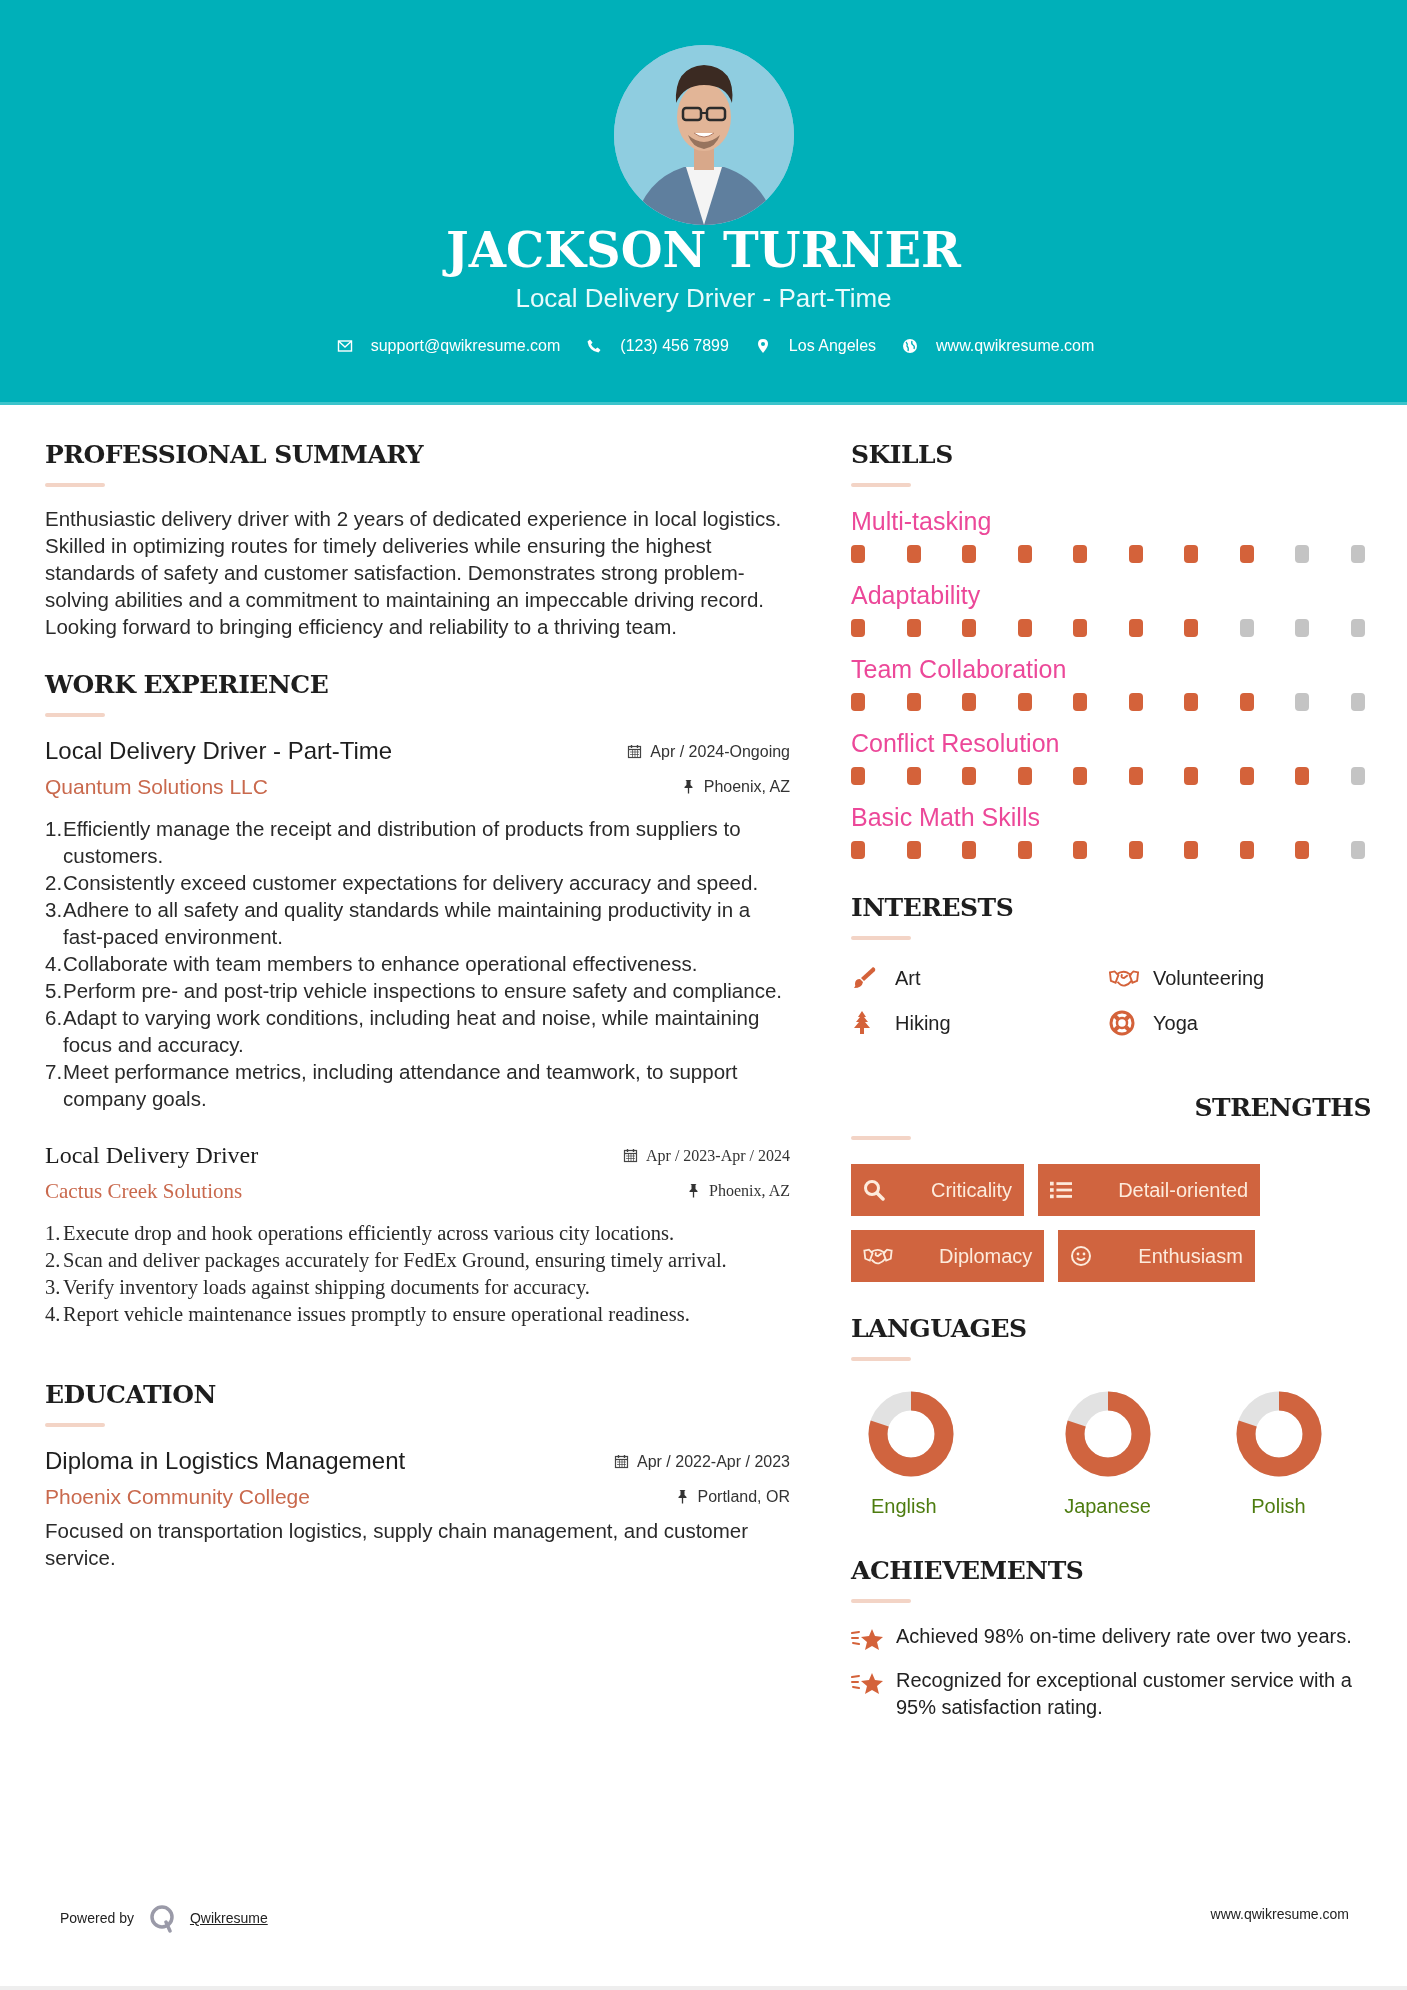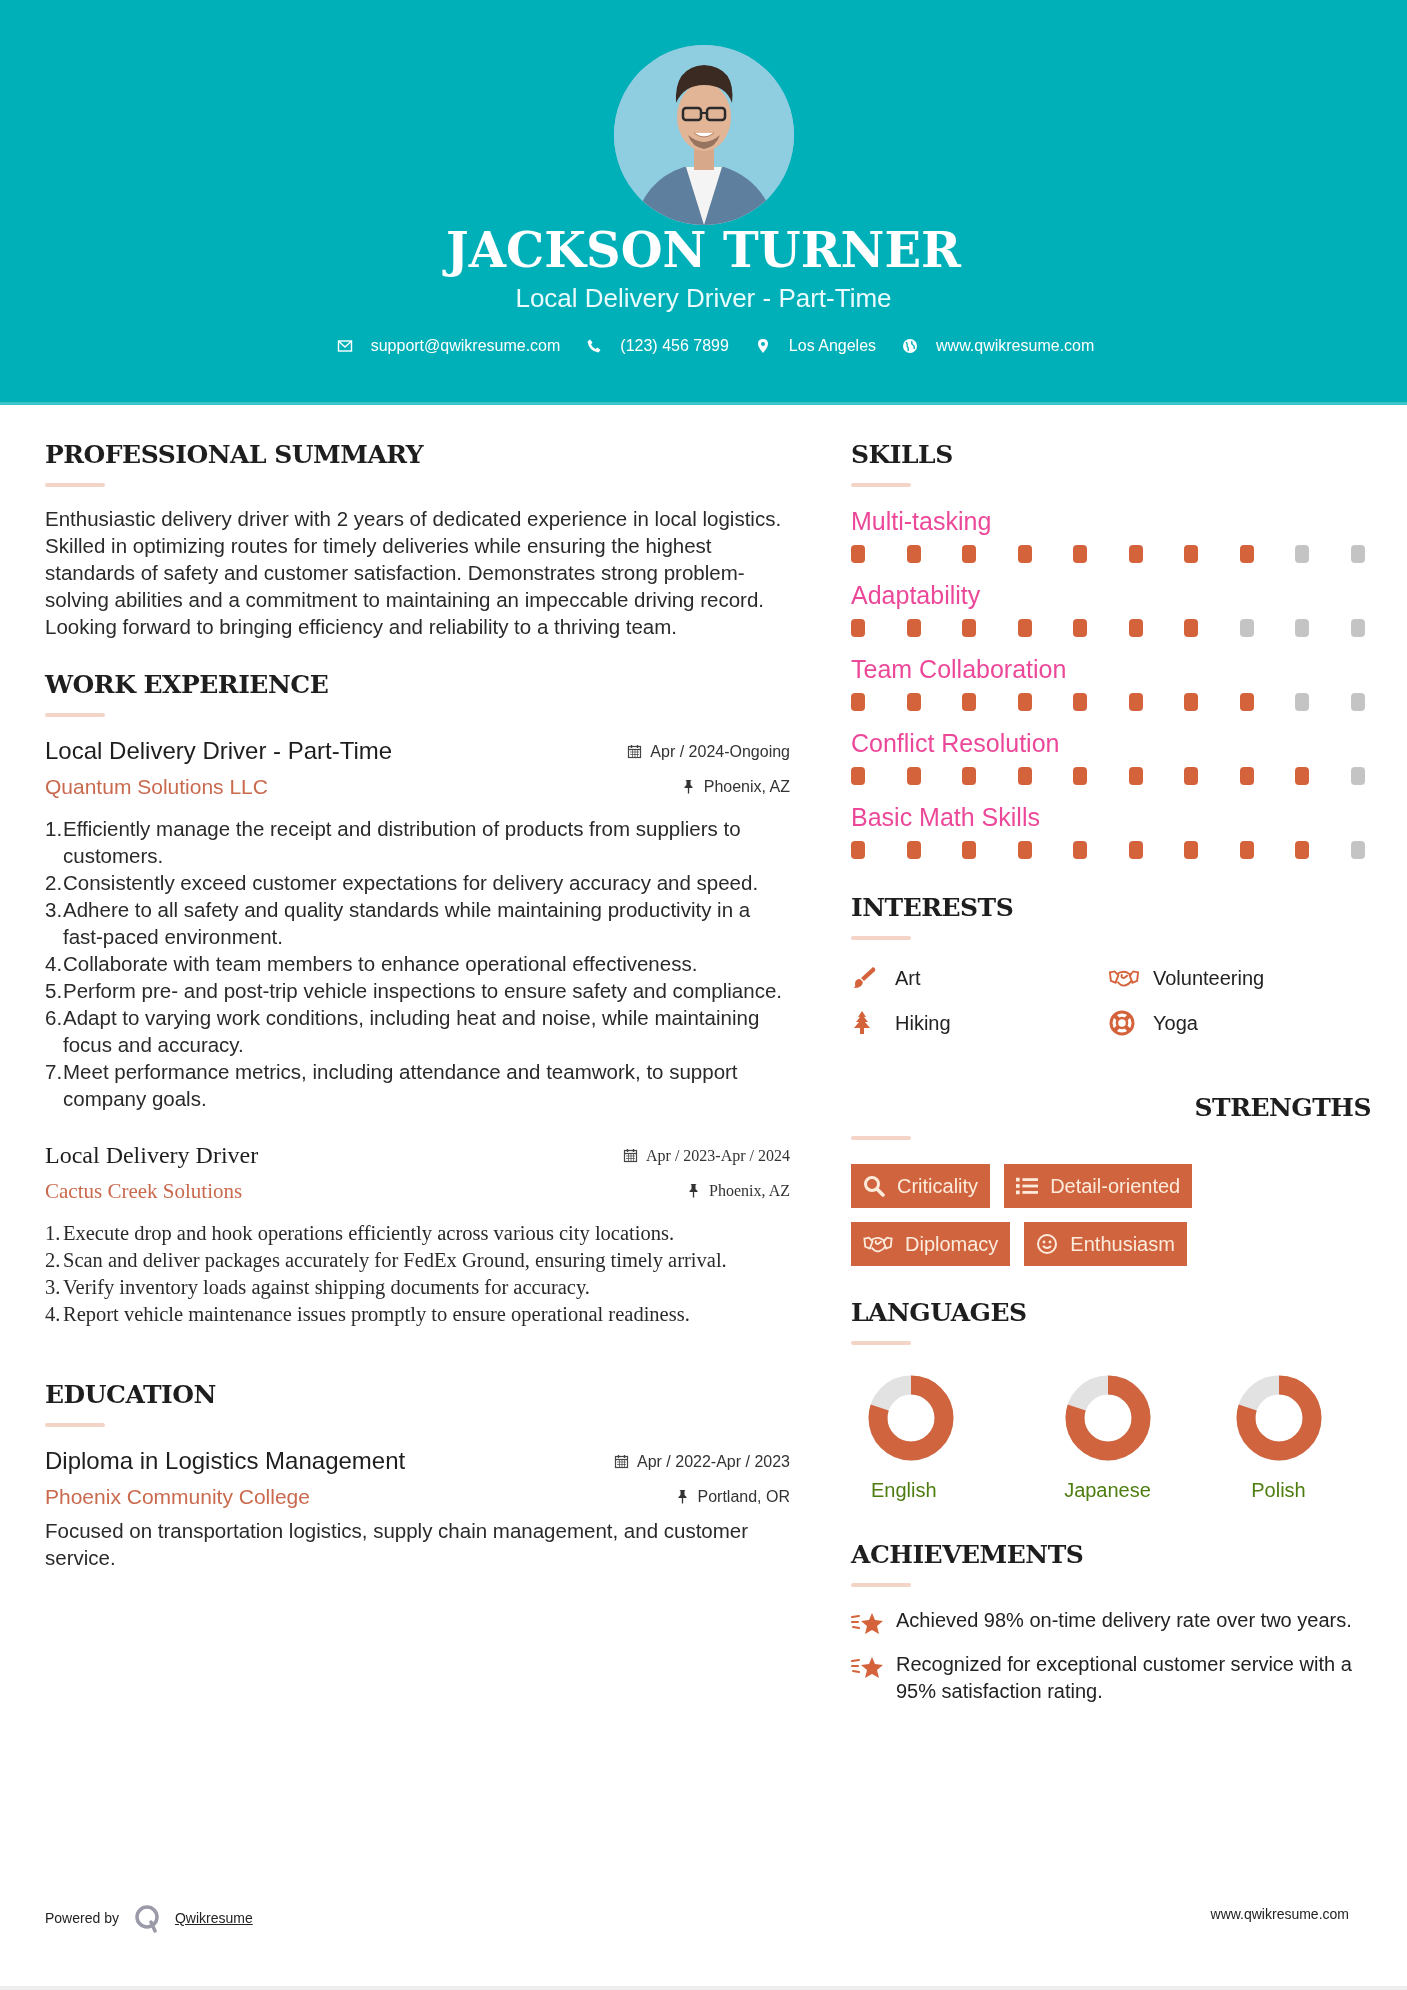--- a/index.html
+++ b/index.html
@@ -45,37 +45,37 @@
     .dot { width: 14px; height: 18px; border-radius: 4px; background: #d4623a; margin-right: 41.5px; }
     .dot.off { background: #c4c4c4; }
     .dot:last-child { margin-right: 0; }
 
     .interests-grid { display: grid; grid-template-columns: 258px 250px; row-gap: 13px; margin-top: 22px; }
     .interest { display: flex; align-items: center; font-size: 20px; color: #222; height: 32px; }
     .interest .i-ico { width: 30px; height: 26px; margin-right: 14px; display: inline-flex; align-items: center; }
     .interest .i-ico svg { display: block; }
 
     .strengths { margin-top: 24px; display: flex; flex-wrap: wrap; }
-    .strength { display: flex; align-items: center; background: #d0643f; color: #fdebdc; font-size: 20px; height: 44px; padding: 0 12px; margin-right: 14px; margin-bottom: 14px; cursor: pointer; }
+    .strength { display: flex; align-items: center; background: #d0643f; color: #fdebdc; font-size: 20px; height: 52px; padding: 0 12px; margin-right: 14px; margin-bottom: 14px; cursor: pointer; gap: 34px; }
     .strength .s-ico { width: 22px; height: 22px; margin-right: 12px; display: inline-flex; align-items: center; }
     .strength .s-ico svg { display: block; }
 
     .languages { display: flex; margin-top: 30px; }
     .lang { width: 171px; display: flex; flex-direction: column; align-items: center; }
     .lang:first-child { align-items: flex-start; padding-left: 17px; }
     .lang-donut { width: 86px; height: 86px; }
     .lang-name { font-size: 20px; color: #4d7c0f; margin-top: 18px; }
     .lang:first-child .lang-name { margin-left: 3px; }
 
     .ach-list { margin-top: 20px; }
     .ach { display: flex; align-items: flex-start; margin-bottom: 12px; }
     .ach .a-ico { width: 34px; height: 30px; margin-right: 11px; flex-shrink: 0; margin-top: 2px; }
     .ach-text { font-size: 20px; line-height: 27px; color: #222; }
 
-    .footer-left { position: absolute; left: 45px; top: 1903px; display: flex; align-items: center; font-size: 14px; color: #222; }
+    .footer-left { position: absolute; left: 60px; top: 1903px; display: flex; align-items: center; font-size: 14px; color: #222; }
     .footer-left .q-logo { width: 30px; height: 30px; margin: 0 12px 0 14px; }
     .footer-left a { color: #222; text-decoration: underline; }
     .footer-right { position: absolute; right: 58px; top: 1906px; font-size: 14px; color: #222; }
     .page-edge { position: absolute; left: 0; top: 1986px; width: 1407px; height: 4px; background: #eeeeee; }
   </style>
 </head>
 <body>
 
 <div class="header">
   <div class="photo">

